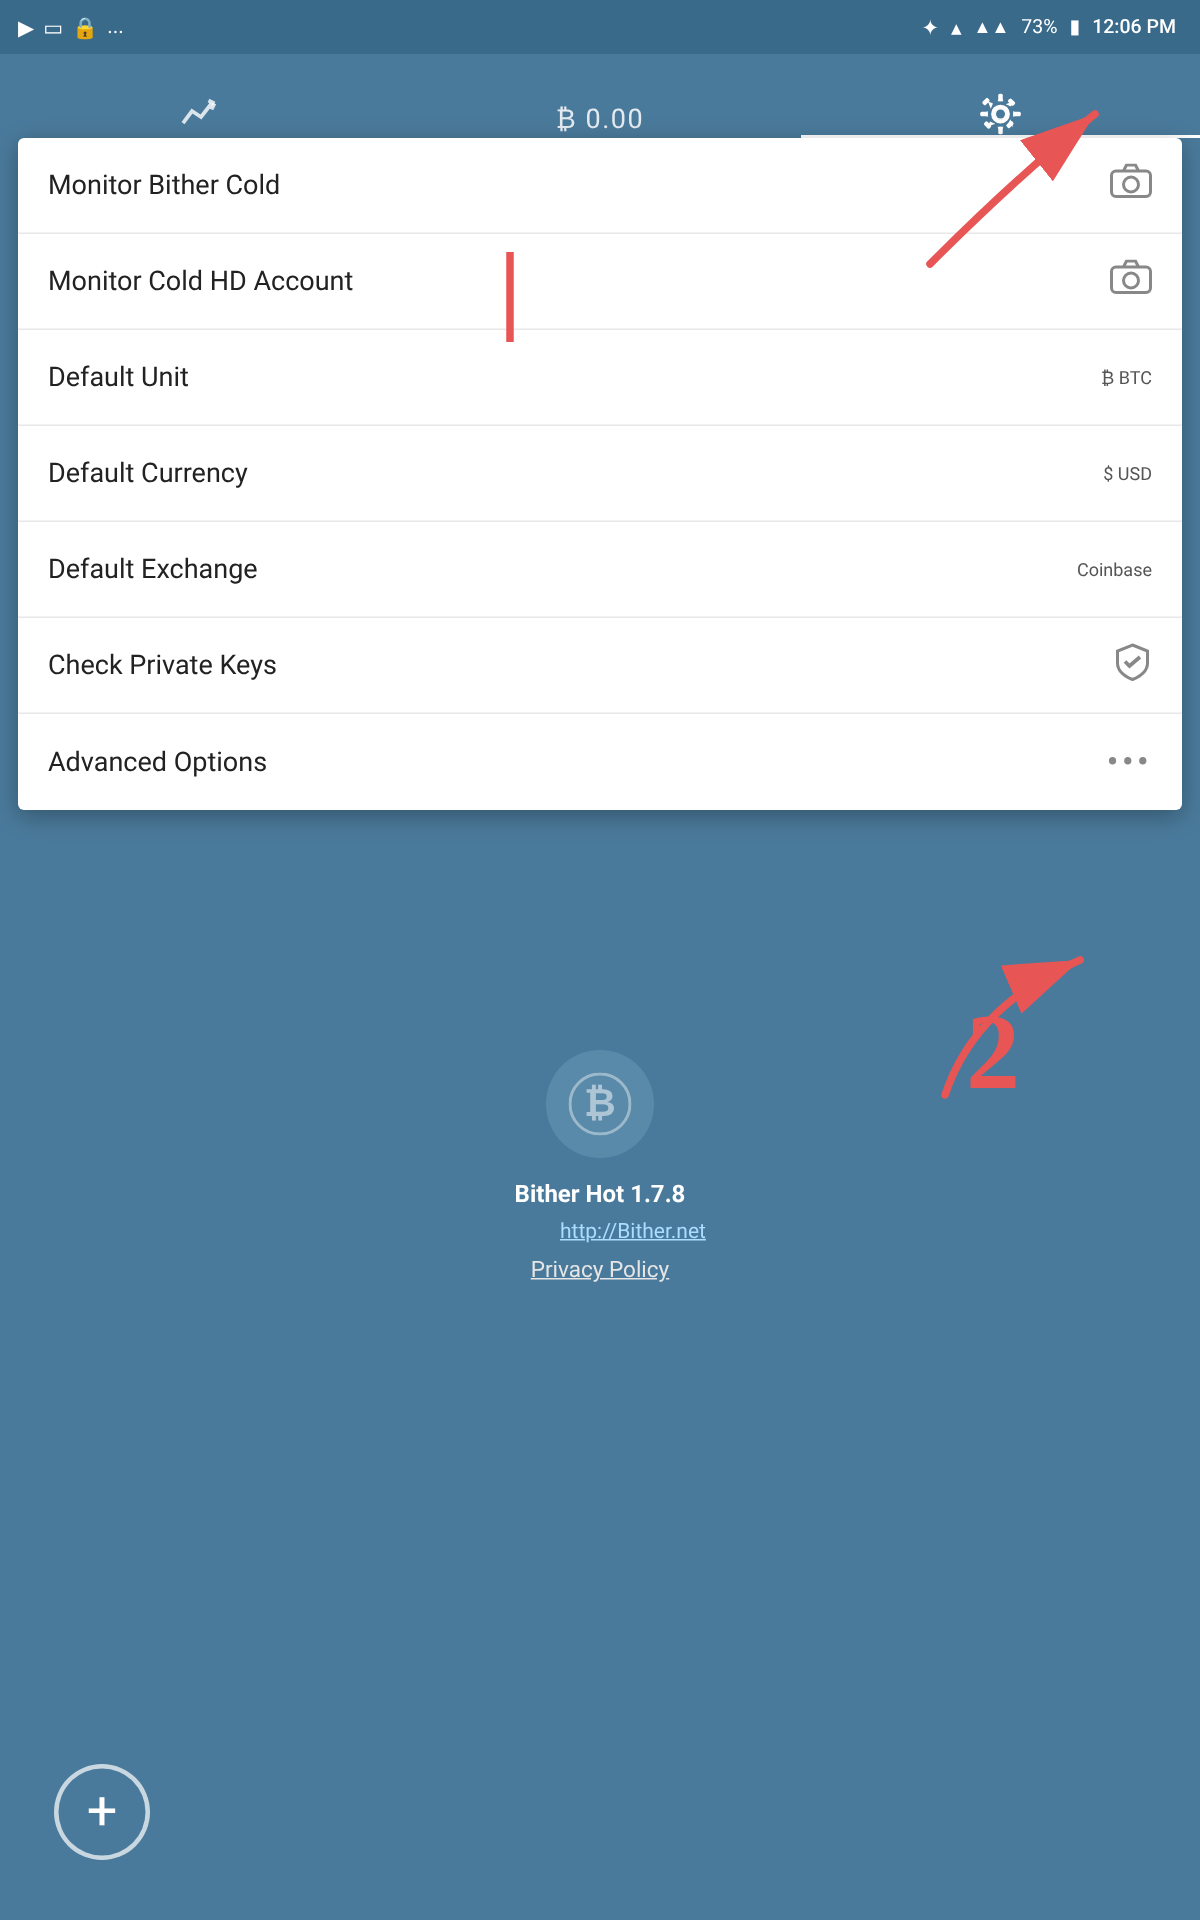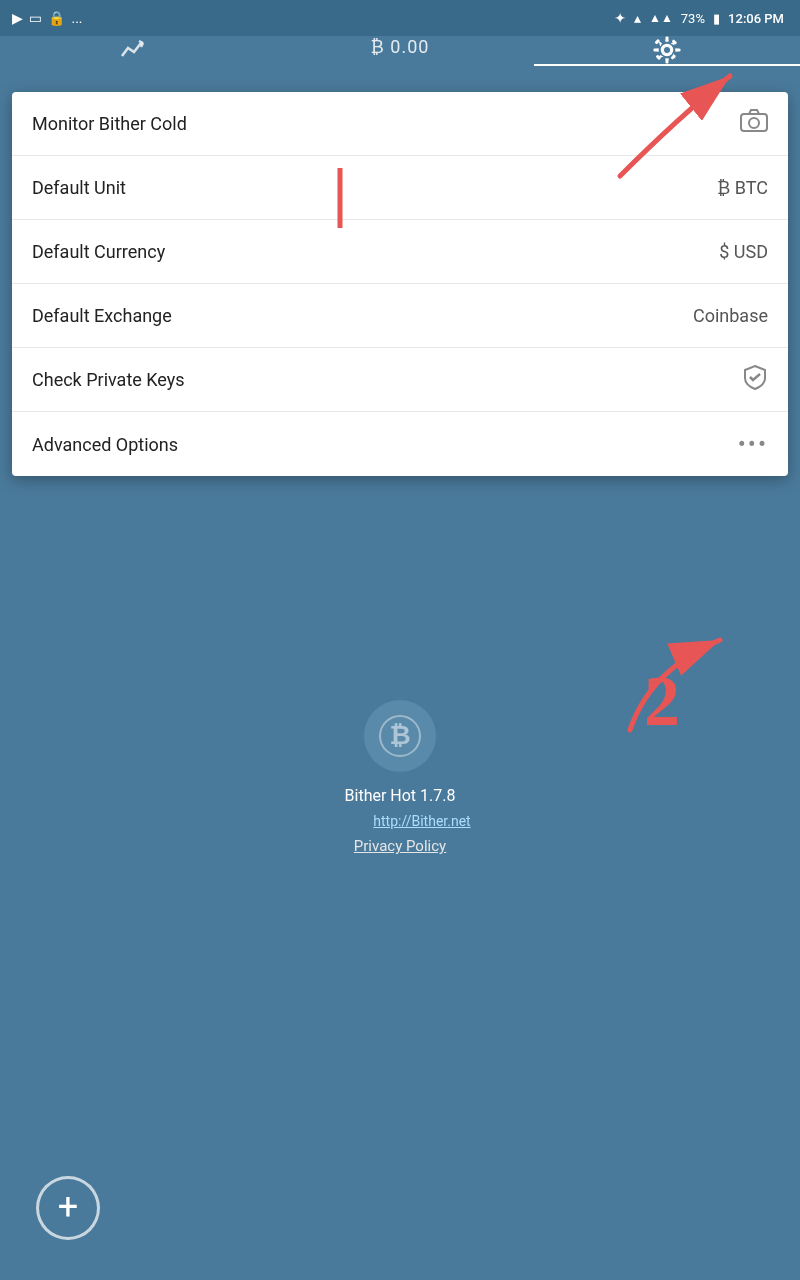--- a/index.html
+++ b/index.html
@@ -46,21 +46,21 @@
 
     
     .nav-bar {
       position: absolute;
       top: 36px;
       left: 0;
       right: 0;
       height: 56px;
       background-color: #4a7a9b;
       display: flex;
-      align-items: flex-start;
+      align-items: flex-end;
       z-index: 99;
     }
 
     .nav-tab {
       flex: 1;
       display: flex;
       align-items: center;
       justify-content: center;
       cursor: pointer;
       border-bottom: 2px solid transparent;
@@ -106,21 +106,21 @@
       border-bottom: none;
     }
 
     .menu-item-label {
       font-size: 18px;
       color: #222;
       font-weight: 400;
     }
 
     .menu-item-value {
-      font-size: 18px;
+      font-size: 12px;
       color: #555;
       display: flex;
       align-items: center;
       gap: 6px;
     }
 
     .menu-item-icon {
       font-size: 22px;
       color: #888;
     }
@@ -148,21 +148,21 @@
       margin-bottom: 6px;
     }
 
     .bitcoin-logo svg {
       color: rgba(255,255,255,0.5);
     }
 
     .app-name {
       color: white;
       font-size: 16px;
-      font-weight: normal;
+      font-weight: bold;
       text-align: right;
     }
 
     .app-link {
       color: #aaddff;
       font-size: 14px;
       text-decoration: underline;
       margin-left: 44px;
     }
 
@@ -264,20 +264,30 @@
     <span class="menu-item-label">Monitor Bither Cold</span>
     <span class="menu-item-icon">
       <svg width="28" height="24" viewBox="0 0 28 24" fill="none" stroke="#888" stroke-width="2">
         <rect x="1" y="5" width="26" height="17" rx="3"></rect>
         <circle cx="14" cy="14" r="5"></circle>
         <path d="M9 5 l2-4 h6 l2 4"></path>
       </svg>
     </span>
   </div>
 
+  <div class="menu-item">
+    <span class="menu-item-label">Monitor Cold HD Account</span>
+    <span class="menu-item-icon">
+      <svg width="28" height="24" viewBox="0 0 28 24" fill="none" stroke="#888" stroke-width="2">
+        <rect x="1" y="5" width="26" height="17" rx="3"></rect>
+        <circle cx="14" cy="14" r="5"></circle>
+        <path d="M9 5 l2-4 h6 l2 4"></path>
+      </svg>
+    </span>
+  </div>
 
   <div class="menu-item">
     <span class="menu-item-label">Default Unit</span>
     <span class="menu-item-value">₿ BTC</span>
   </div>
 
   <div class="menu-item">
     <span class="menu-item-label">Default Currency</span>
     <span class="menu-item-value">$ USD</span>
   </div>

